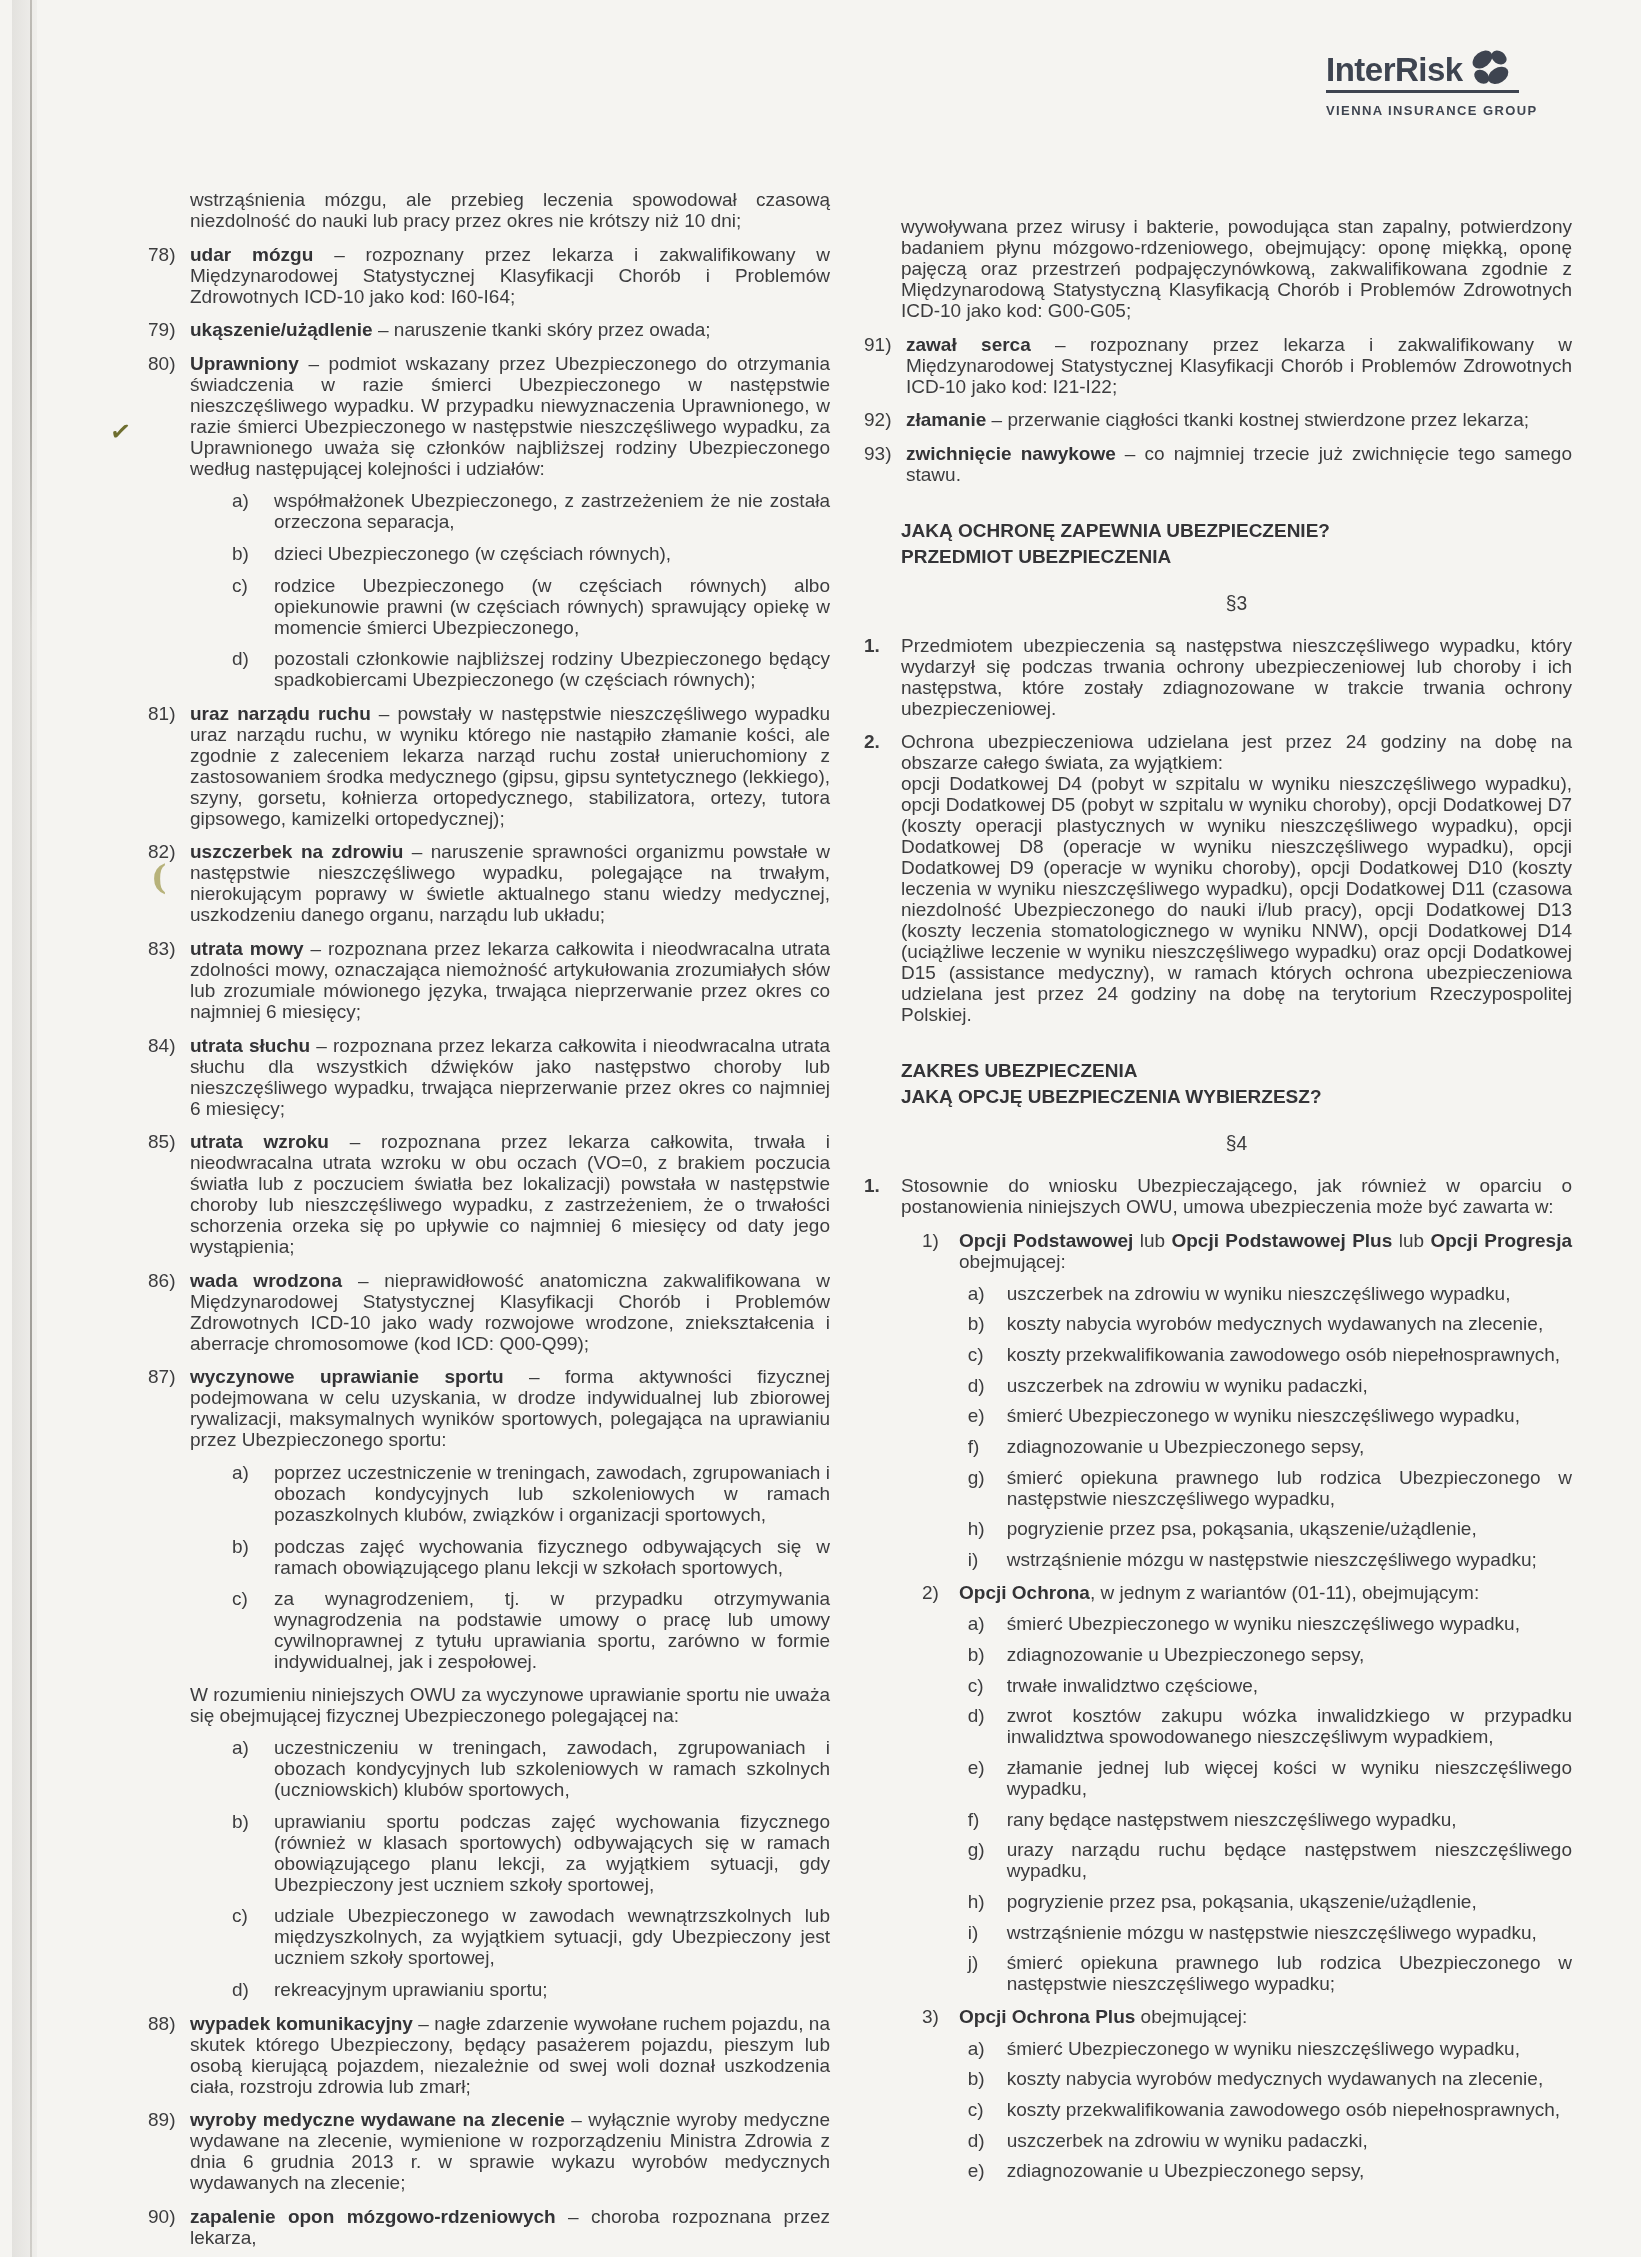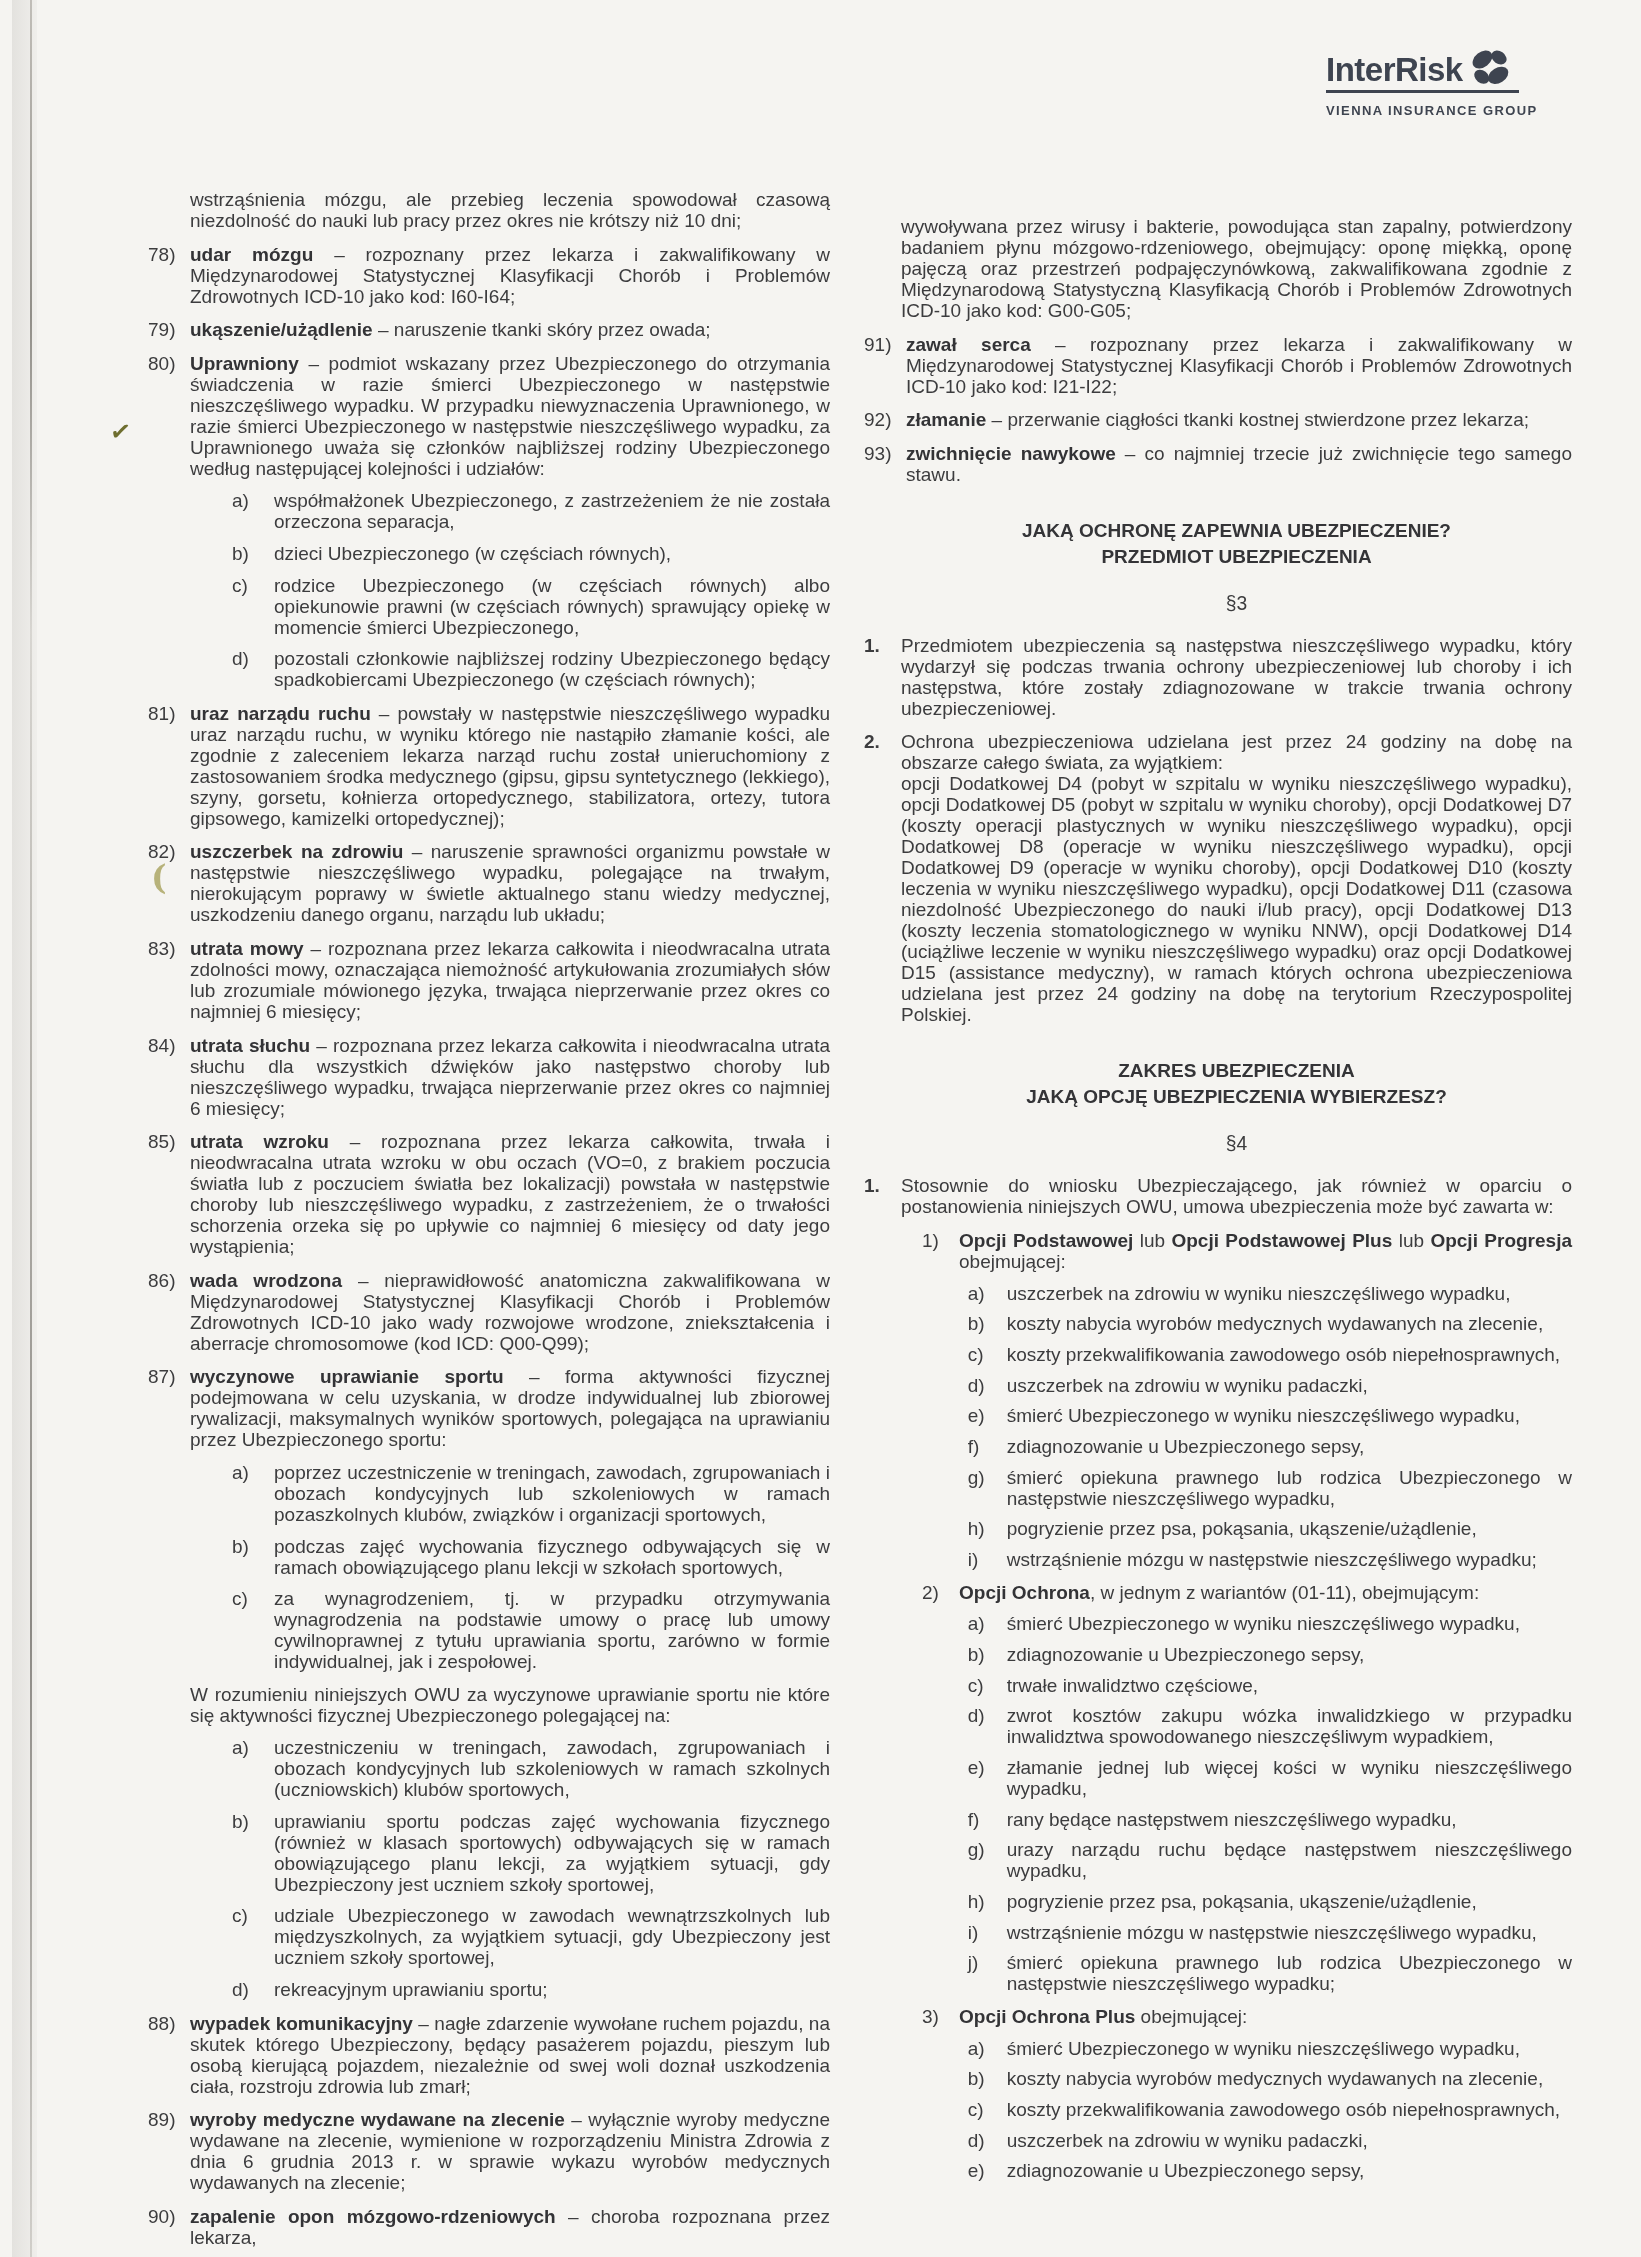--- a/index.html
+++ b/index.html
@@ -36,21 +36,21 @@
   .cont{margin:0 0 12.6px 42px;text-align:justify;}
   .col-right .cont{margin-left:37px;}
   .def{position:relative;padding-left:42px;margin:0 0 12.6px 0;}
   .def>.num{position:absolute;left:0;top:0;}
   b{font-weight:700;color:#333336;}
   .sublist{margin-top:11.6px;}
   .sub{position:relative;padding-left:42px;margin:0 0 10.6px 42px;}
   .sub>.l{position:absolute;left:0;top:0;}
   .note{margin:11.6px 0 11.6px 0;text-align:justify;}
   
-  .shead{text-align:center;font-weight:700;margin:33px 0 0 37px;line-height:26px;color:#343437;}
+  .shead{font-weight:700;margin:33px 0 0 37px;line-height:26px;color:#343437;}
   .shead .h{display:block;}
   .spar{text-align:center;margin:23px 0 21px 37px;font-size:19.3px;}
   .npar{position:relative;padding-left:37px;margin:0 0 12.6px 0;}
   .npar .nnum{position:absolute;left:0;top:0;font-weight:700;}
   .npar .t + .t{margin-top:0;}
   .opt{position:relative;padding-left:37px;margin:0 0 11.6px 58px;}
   .opt .onum{position:absolute;left:0;top:0;}
   .opt .sublist{margin-top:10.6px;}
   .opt .sub{margin-left:8.7px;padding-left:39px;margin-bottom:9.7px;}
   
@@ -164,21 +164,21 @@
           <div class="sub">
             <span class="l">b)</span>
             <p class="t">podczas zajęć wychowania fizycznego odbywających się w ramach obowiązującego planu lekcji w szkołach sportowych,</p>
           </div>
 
           <div class="sub">
             <span class="l">c)</span>
             <p class="t">za wynagrodzeniem, tj. w przypadku otrzymywania wynagrodzenia na podstawie umowy o pracę lub umowy cywilnoprawnej z tytułu uprawiania sportu, zarówno w formie indywidualnej, jak i zespołowej.</p>
           </div>
         </div>
-      <p class="note">W rozumieniu niniejszych OWU za wyczynowe uprawianie sportu nie które się aktywności fizycznej Ubezpieczonego polegającej na:</p>
+      <p class="note">W rozumieniu niniejszych OWU za wyczynowe uprawianie sportu nie uważa się obejmującej fizycznej Ubezpieczonego polegającej na:</p>
       <div class="sublist">
 
           <div class="sub">
             <span class="l">a)</span>
             <p class="t">uczestniczeniu w treningach, zawodach, zgrupowaniach i obozach kondycyjnych lub szkoleniowych w ramach szkolnych (uczniowskich) klubów sportowych,</p>
           </div>
 
           <div class="sub">
             <span class="l">b)</span>
             <p class="t">uprawianiu sportu podczas zajęć wychowania fizycznego (również w klasach sportowych) odbywających się w ramach obowiązującego planu lekcji, za wyjątkiem sytuacji, gdy Ubezpieczony jest uczniem szkoły sportowej,</p>

